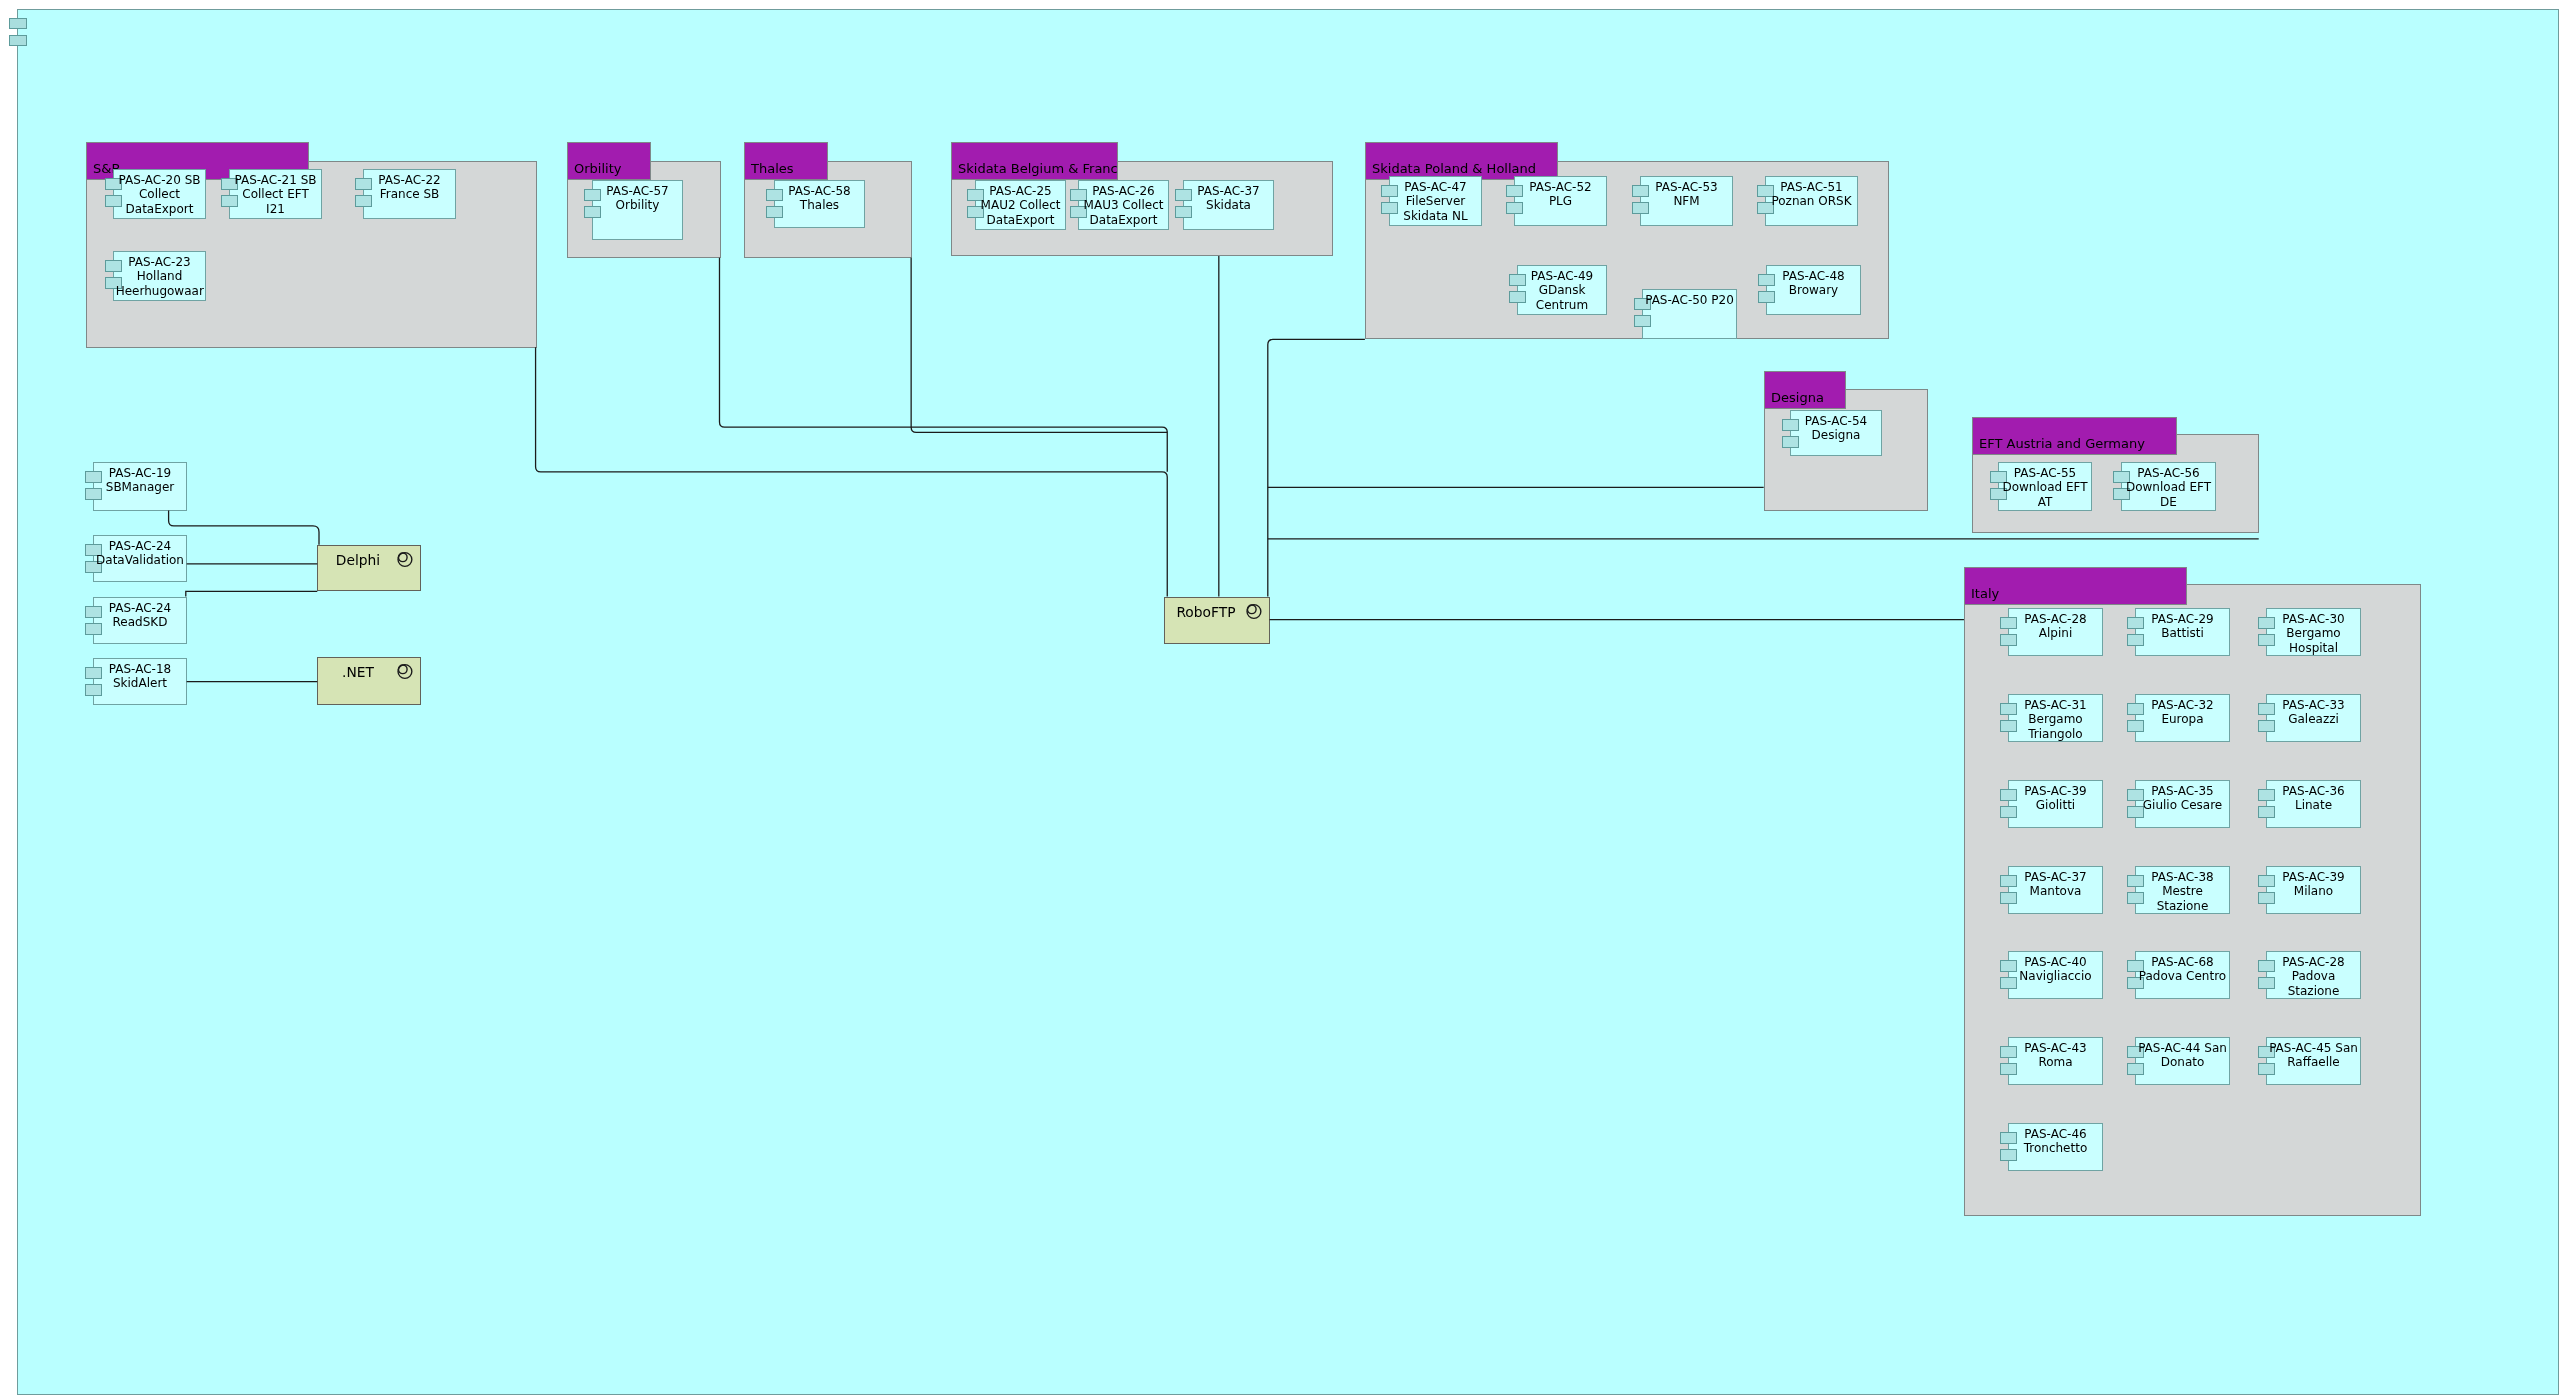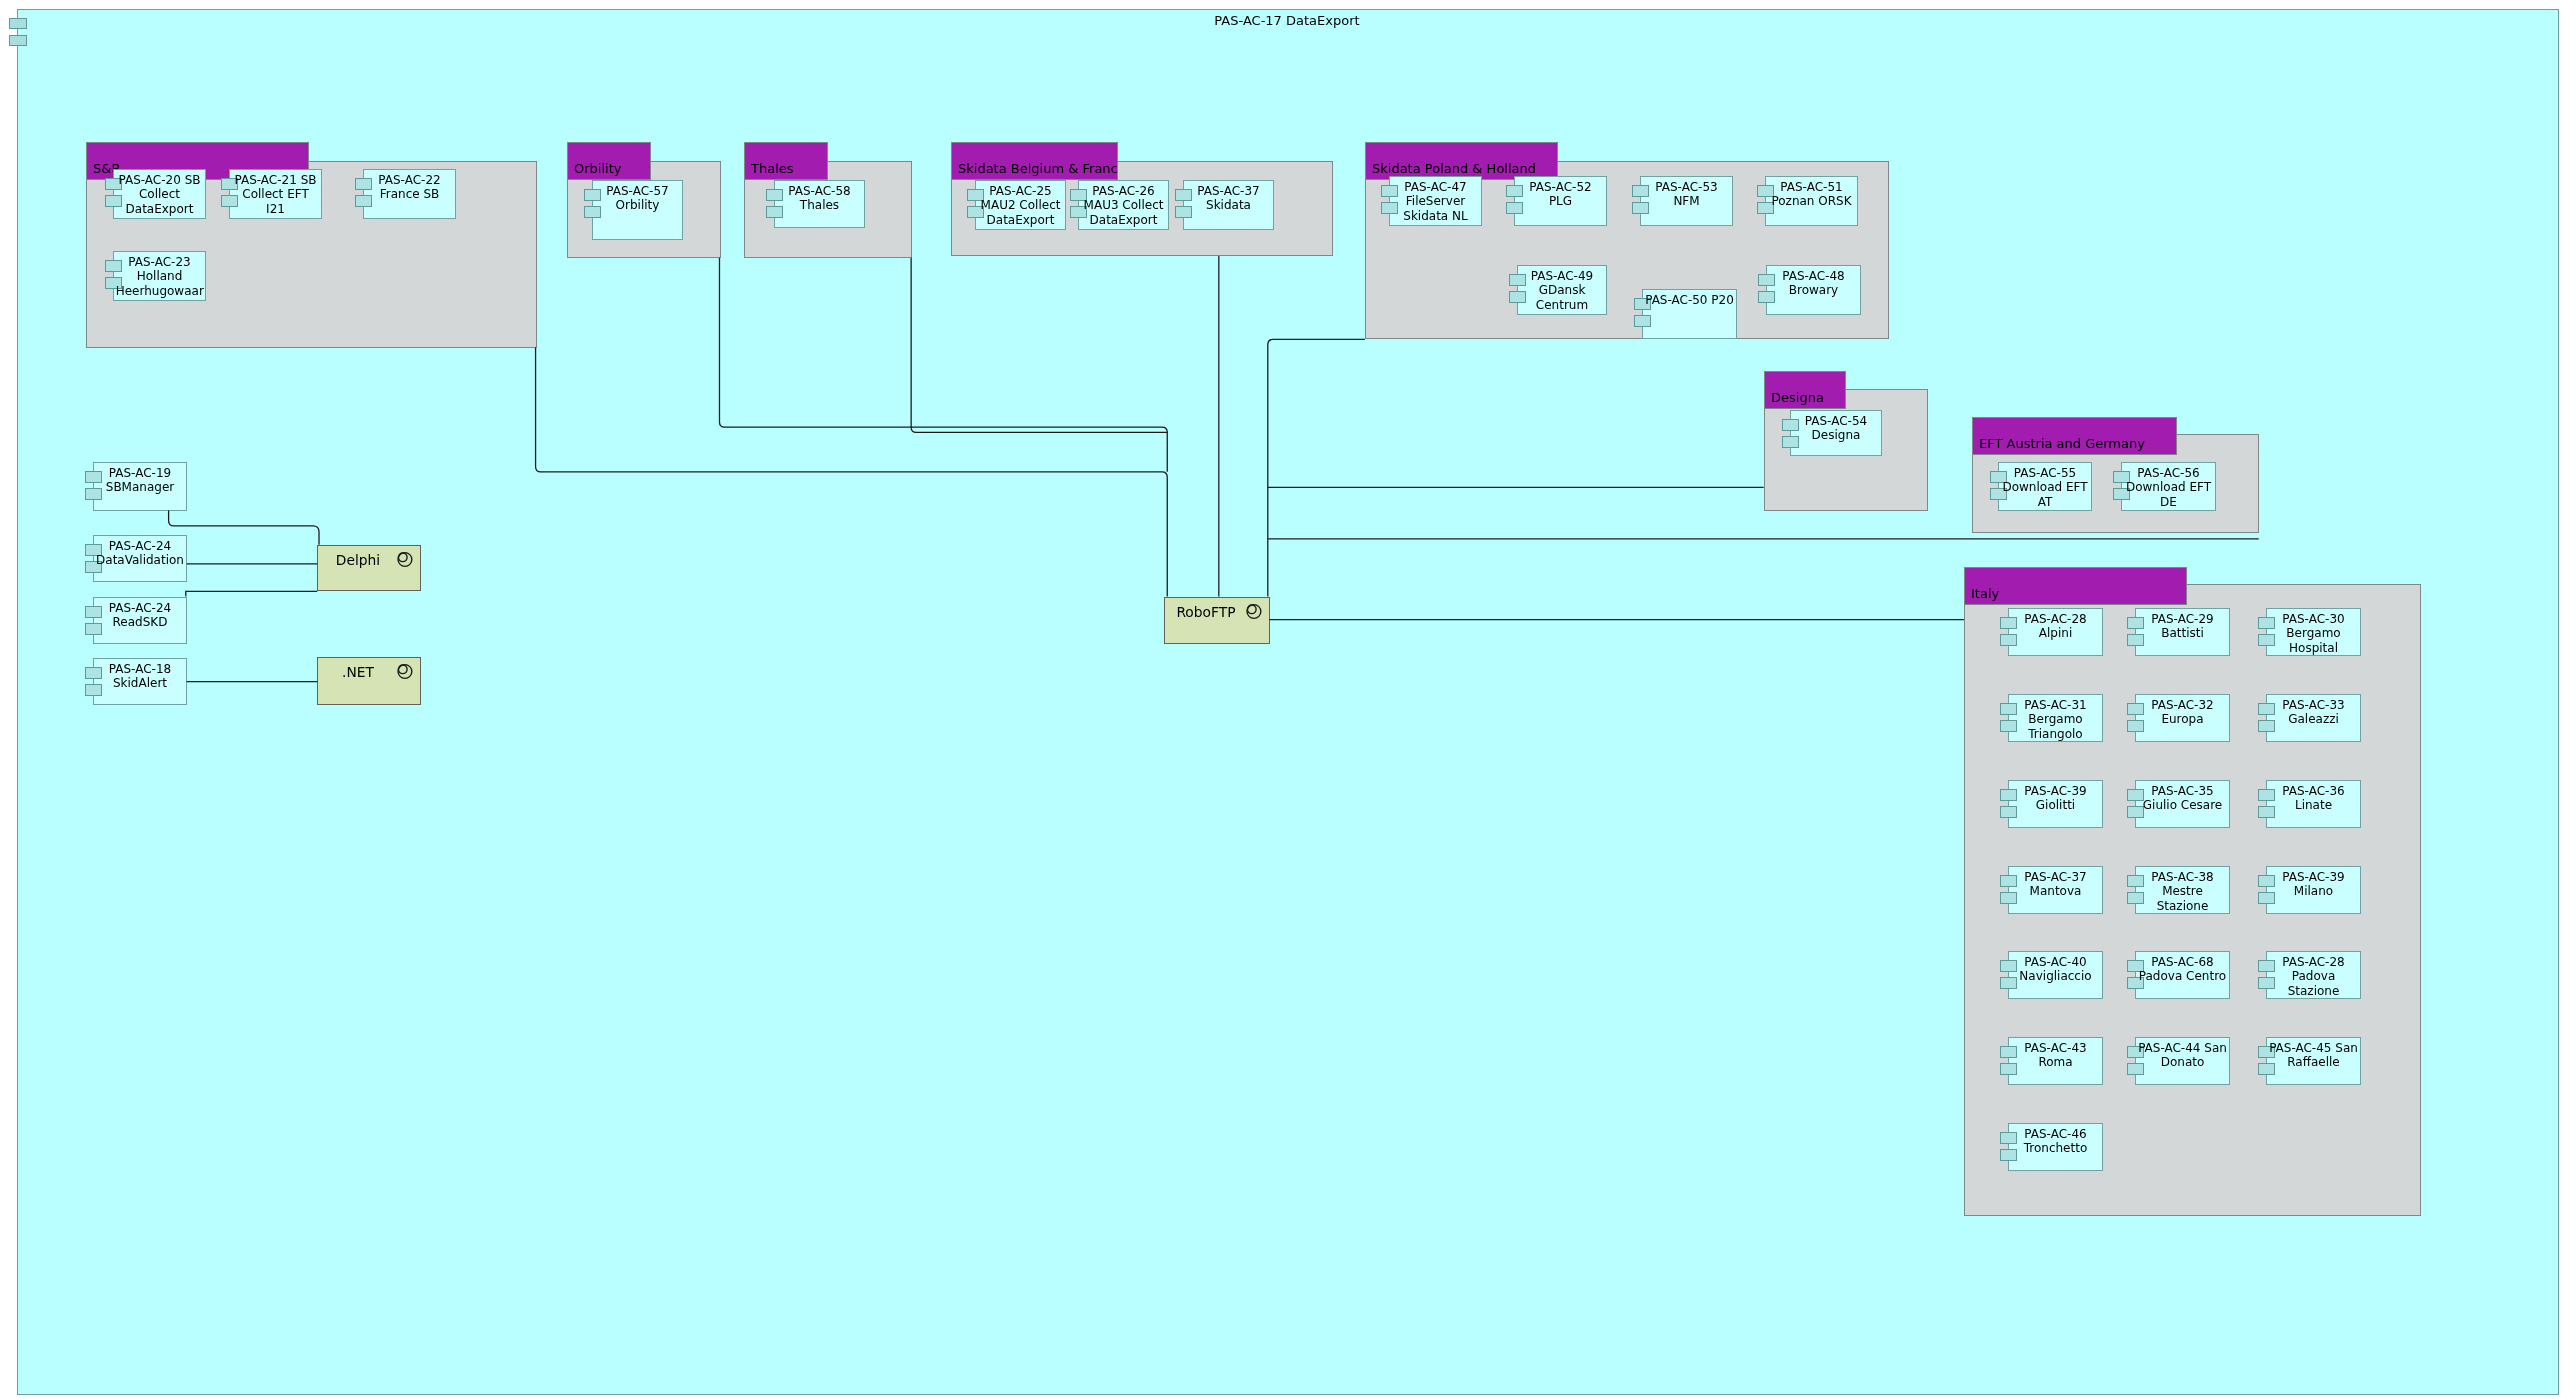--- a/index.html
+++ b/index.html
@@ -20,21 +20,20 @@
   .node-icon{position:absolute;right:6px;top:4.3px;width:19px;height:19px;}
   #wires{position:absolute;left:0;top:0;width:2576px;height:1400px;pointer-events:none;}
   #wires path{fill:none;stroke:#1b1b1b;stroke-width:1.5;}
 </style>
 </head>
 <body>
 
 <div id="canvas">
 
   <div class="outer" style="left:17px;top:8.6px;width:2540px;height:1384px;"></div>
-  <div class="outer-title" style="left:17px;top:8.6px;width:2540px;">PAS-AC-17 DataExport</div>
   <div class="outer-tab" style="left:8.6px;top:18px;"></div>
   <div class="outer-tab" style="left:8.6px;top:35px;"></div>
 
   <div id="elements">
       <div class="pkg-body" style="left: 86px; top: 161px; width: 451px; height: 187px;"></div>
       <div class="pkg-tab" style="left: 86px; top: 142px; width: 223px; height: 19px;">S&amp;B</div>
       <div class="comp" style="left: 113px; top: 169px; width: 93px; height: 50px;">
         <div class="ctab" style="left: -8.6px; top: 7.7px;"></div>
         <div class="ctab" style="left: -8.6px; top: 25px;"></div>
         <div class="comp-label">PAS-AC-20 SB

